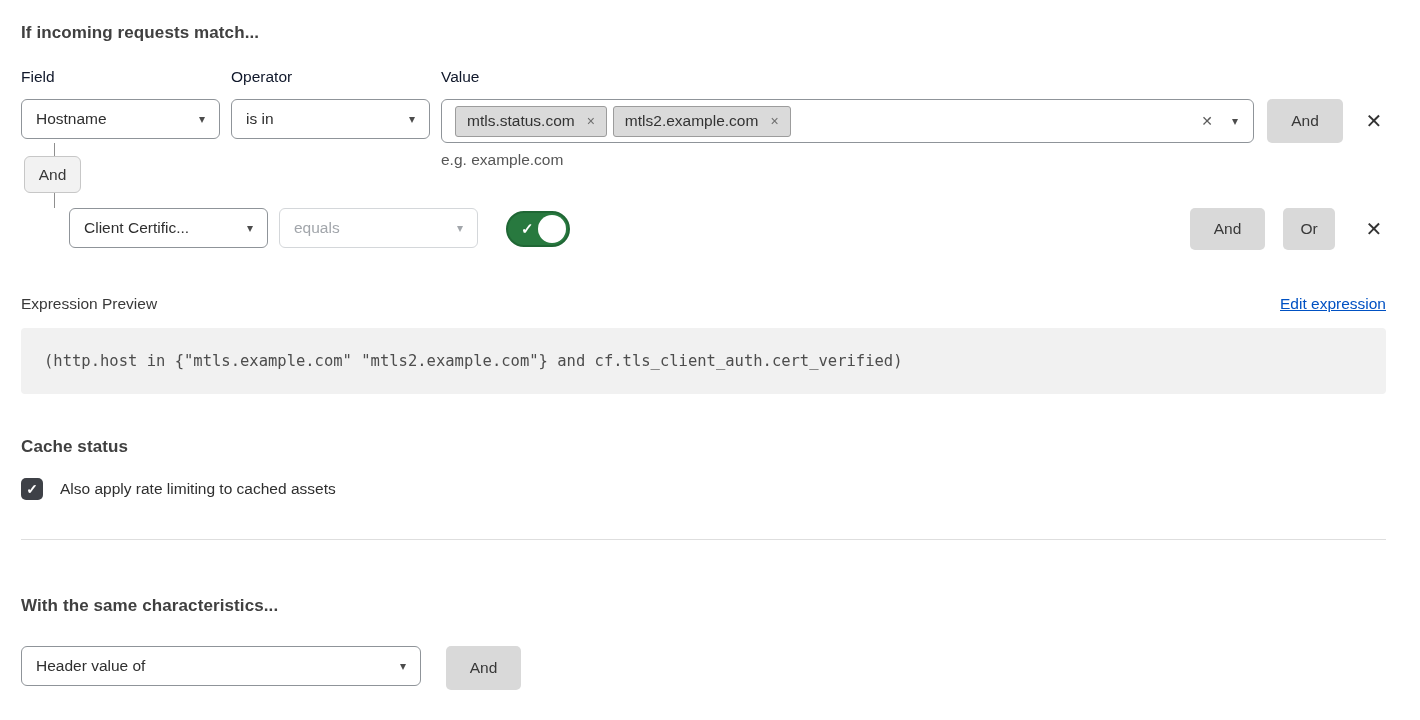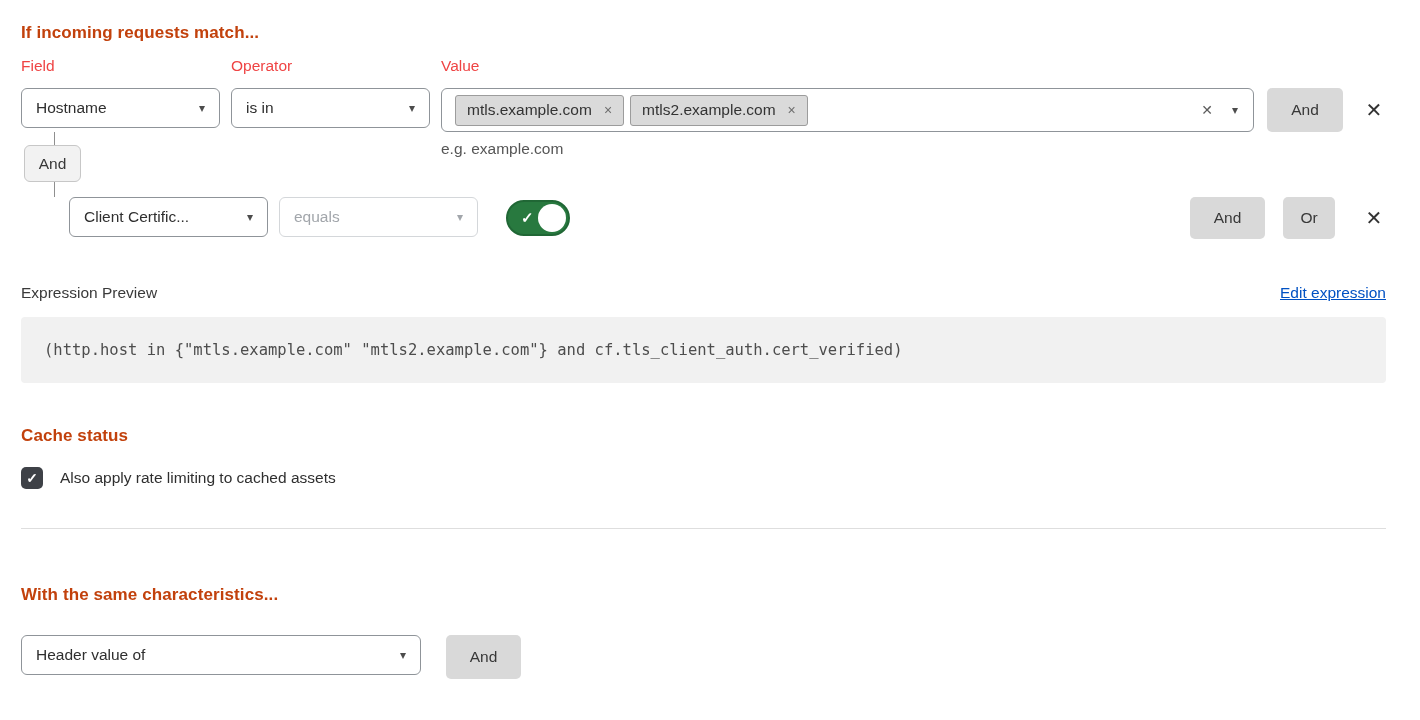--- a/index.html
+++ b/index.html
@@ -1,24 +1,24 @@
 <!DOCTYPE html>
 <html><head>
 <meta charset="utf-8">
 <style>
   * { margin:0; padding:0; box-sizing:border-box; }
   html,body { background:#fff; }
   body { width:1420px; height:720px; overflow:hidden;
          font-family:"Liberation Sans", sans-serif; color:#313131; }
   .page { width:1420px; height:720px; padding:23px 34px 20px 21px; }
 
-  .section-title { font-size:17px; font-weight:700; color:#c2410c; letter-spacing:.1px; }
+  .section-title { font-size:17px; font-weight:700; color:#404040; letter-spacing:.1px; }
 
   
-  .labels-row { display:flex; margin-top:14px; font-size:15.5px; color:#ef4444; }
+  .labels-row { display:flex; margin-top:25px; font-size:15.5px; color:#0f172a; }
   .label-col-fixed { width:210px; }
 
   
   .cond-row { display:flex; align-items:stretch; margin-top:13px; }
   .select { position:relative; width:199px; height:40px; background:#fff;
             border:1px solid #8f9499; border-radius:6px; display:flex;
             align-items:center; justify-content:space-between; padding:0 14px;
             font-size:15.5px; color:#2f2f2f; cursor:pointer; margin-right:11px; }
   .select .chev { font-size:12px; color:#4c4c4c; line-height:1; }
   .select.disabled { border-color:#d4d7da; color:#a2a6ab; cursor:default; }
@@ -112,21 +112,21 @@
     <div class="select">
       <span>Hostname</span>
       <span class="chev">▾</span>
     </div>
     <div class="select">
       <span>is in</span>
       <span class="chev">▾</span>
     </div>
     <div class="multiselect">
       <span class="chip">
-        <span>mtls.example.com</span>
+        <span>mtls.status.com</span>
         <span class="chip-x">×</span>
       </span>
       <span class="chip">
         <span>mtls2.example.com</span>
         <span class="chip-x">×</span>
       </span>
       <input class="ms-input" style="">
       <span class="ms-right">
         <span class="ms-clear">✕</span>
         <span class="ms-chev">▾</span>

